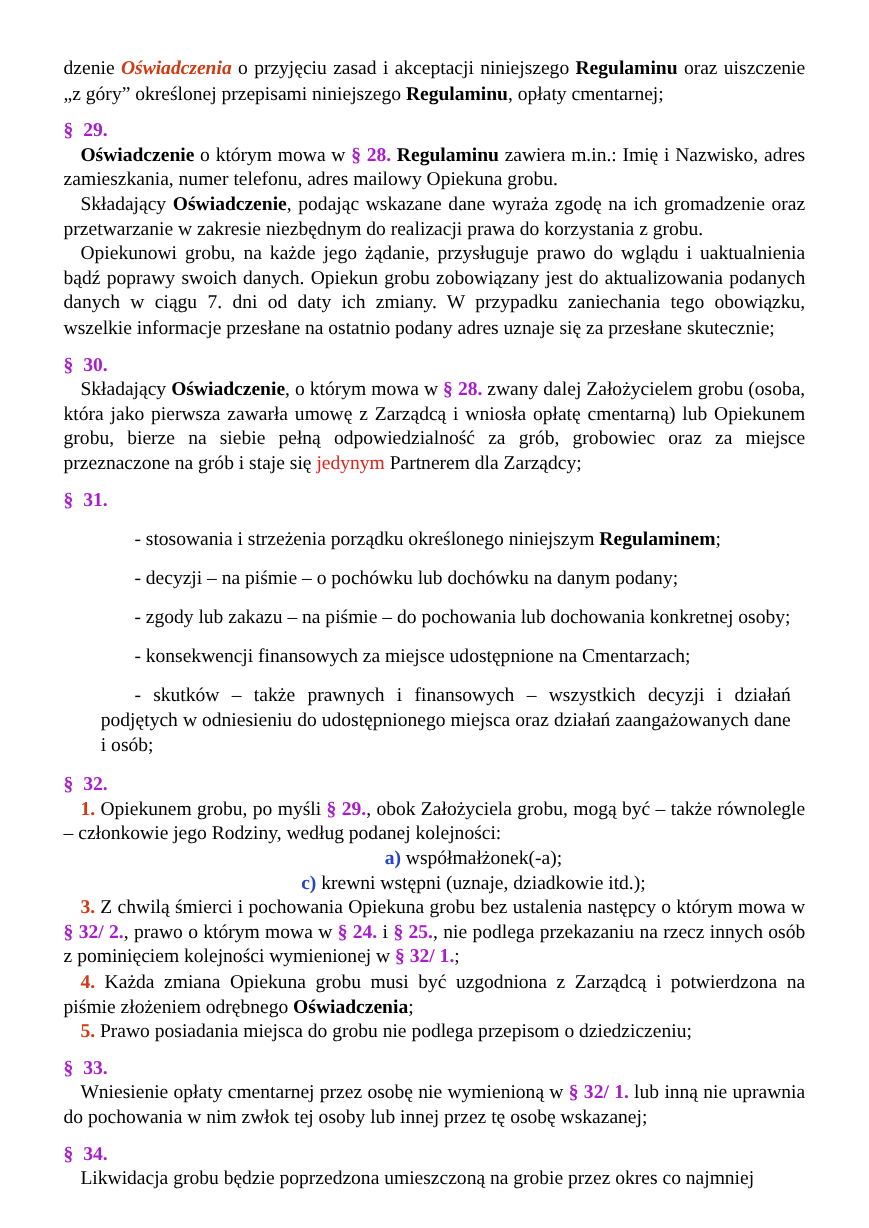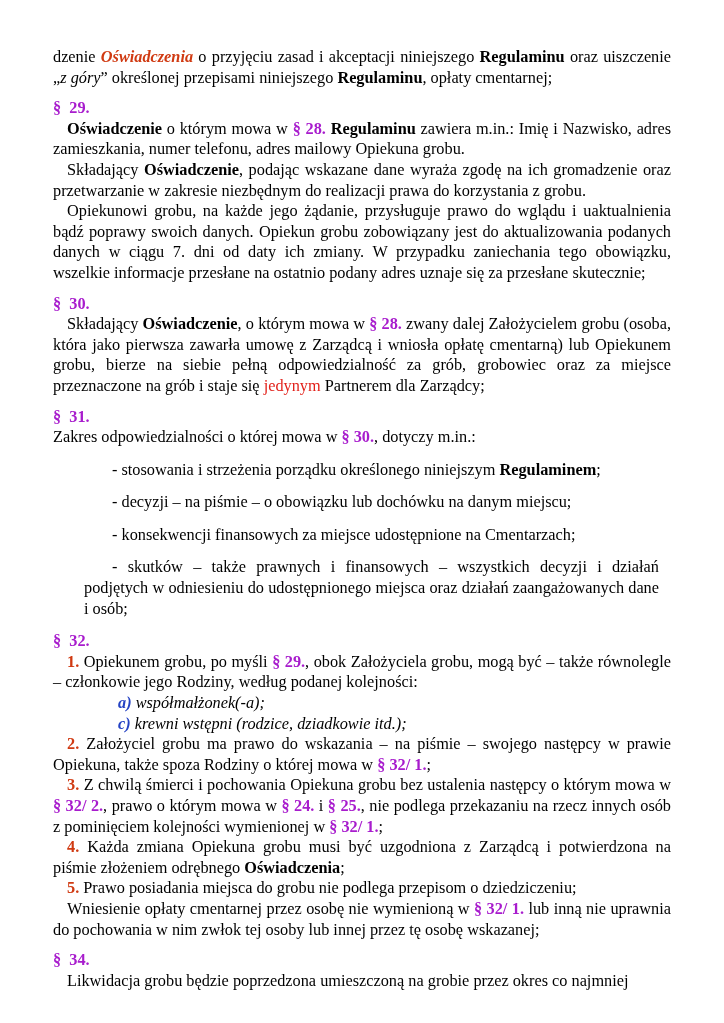--- a/index.html
+++ b/index.html
@@ -16,53 +16,53 @@
     background:var(--background);
     color:var(--text);
     font-family:"Liberation Serif","DejaVu Serif",serif;
     font-size:16.3px;line-height:20.6px;
   }
   .page{padding:47px 53px 0 53px;box-sizing:border-box;}
   .para{margin:0;text-align:justify;}
   .para.indent{text-indent:14px;}
   .heading{margin:10px 0 0 0;font-weight:700;color:var(--purple);text-align:left;}
   .dash-item{margin:12px;padding-left:19px;text-indent:28px;text-align:justify;}
-  .letter-item{margin:0;padding-left:65px;text-align:left;font-style:italic;}
+  .letter-item{margin:0;padding-left:65px;text-align:center;}
   
   .s-n{}
   .s-b{font-weight:400;}
-  .s-i{font-style:italic;}
+  .s-i{}
   .s-bi{font-weight:700;}
   .s-obi{font-weight:700;font-style:italic;color:var(--orange);}
   .s-ob{font-weight:700;color:var(--orange);}
   .s-rb{font-weight:400;color:var(--red);}
   .s-pb{font-weight:700;color:var(--purple);}
   .s-blb{font-weight:700;color:var(--blue);}
 </style>
 </head>
 <body>
 
 <main class="page">
   <p class="para"><span class="s-n">dzenie </span><span class="s-obi">Oświadczenia</span><span class="s-n"> o przyjęciu zasad i akceptacji niniejszego </span><span class="s-bi">Regulaminu</span><span class="s-n"> oraz uiszcze­nie „</span><span class="s-i">z góry</span><span class="s-n">” określonej przepisami niniejszego </span><span class="s-bi">Regulaminu</span><span class="s-n">, opłaty cmentarnej;</span></p>
   <p class="heading">§&nbsp; 29.</p>
   <p class="para indent"><span class="s-bi">Oświadczenie</span><span class="s-n"> o którym mowa w </span><span class="s-pb">§&nbsp;28.</span><span class="s-n"> </span><span class="s-bi">Regulaminu</span><span class="s-n"> zawiera m.in.: Imię i Nazwisko, ad­res zamieszkania, numer telefonu, adres mailowy Opiekuna grobu.</span></p>
   <p class="para indent"><span class="s-n">Składający </span><span class="s-bi">Oświadczenie</span><span class="s-n">, podając wskazane dane wyraża zgodę na ich gromadzenie oraz przetwarzanie w zakresie niezbędnym do realizacji prawa do korzystania z grobu.</span></p>
   <p class="para indent"><span class="s-n">Opiekunowi grobu, na każde jego żądanie, przysługuje prawo do wglądu i uaktualnienia bądź poprawy swoich danych. Opiekun grobu zobowiązany jest do aktualizowania poda­nych danych w ciągu 7. dni od daty ich zmiany. W przypadku zaniechania tego obowiązku, wszelkie informacje przesłane na ostatnio podany adres uznaje się za przesłane skutecznie;</span></p>
   <p class="heading">§&nbsp; 30.</p>
   <p class="para indent"><span class="s-n">Składający </span><span class="s-bi">Oświadczenie</span><span class="s-n">, o którym mowa w </span><span class="s-pb">§&nbsp;28.</span><span class="s-n"> zwany dalej </span><span class="s-b">Założycielem grobu</span><span class="s-n"> (osoba, która jako pierwsza zawarła umowę z Zarządcą i wniosła opłatę cmentarną) lub </span><span class="s-b">Opiekunem grobu</span><span class="s-n">, bierze na siebie pełną odpowiedzialność za grób, grobowiec oraz za miejsce przeznaczone na grób i staje się </span><span class="s-rb">jedynym</span><span class="s-n"> Partnerem dla Zarządcy;</span></p>
   <p class="heading">§&nbsp; 31.</p>
-  <p class="para"><span class="s-n">Zakres odpowiedzialności o której mowa w </span><span class="s-pb">§&nbsp;30.</span><span class="s-n">, dotyczy m.in.:</span></p>
   <p class="dash-item"><span class="s-n">- stosowania i strzeżenia porządku określonego niniejszym </span><span class="s-bi">Regulaminem</span><span class="s-n">;</span></p>
-  <p class="dash-item"><span class="s-n">- decyzji – na piśmie – o obowiązku lub dochówku na danym miejscu;</span></p>
+  <p class="dash-item"><span class="s-n">- decyzji – na piśmie – o pochówku lub dochówku na danym podany;</span></p>
+  <p class="dash-item"><span class="s-n">- zgody lub zakazu – na piśmie – do pochowania lub dochowania konkretnej osoby;</span></p>
   <p class="dash-item"><span class="s-n">- konsekwencji finansowych za miejsce udostępnione na Cmentarzach;</span></p>
   <p class="dash-item"><span class="s-n">- skutków – także prawnych i finansowych – wszystkich decyzji i działań podjętych w odniesieniu do udostępnionego miejsca oraz działań zaangażowanych dane i osób;</span></p>
   <p class="heading">§&nbsp; 32.</p>
   <p class="para indent"><span class="s-ob">1.</span><span class="s-n"> Opiekunem grobu, po myśli </span><span class="s-pb">§&nbsp;29.</span><span class="s-n">, obok Założyciela grobu, mogą być – także równo­legle – członkowie jego Rodziny, według podanej kolejności:</span></p>
   <p class="letter-item"><span class="s-blb">a)</span><span class="s-n"> współmałżonek(-a);</span></p>
-  <p class="letter-item"><span class="s-blb">c)</span><span class="s-n"> krewni wstępni (rodzice, dziadkowie itd.);</span></p>
-  <p class="para indent"><span class="s-ob">2.</span><span class="s-n"> Założyciel grobu ma prawo do wskazania – na piśmie – swojego następcy w prawie Opiekuna, także spoza Rodziny o której mowa w </span><span class="s-pb">§&nbsp;32/&nbsp;1.</span><span class="s-n">;</span></p>
+  <p class="letter-item"><span class="s-blb">c)</span><span class="s-n"> krewni wstępni (uznaje, dziadkowie itd.);</span></p>
   <p class="para indent"><span class="s-ob">3.</span><span class="s-n"> Z chwilą śmierci i pochowania Opiekuna grobu bez ustalenia następcy o którym mo­wa w </span><span class="s-pb">§&nbsp;32/&nbsp;2.</span><span class="s-n">, prawo o którym mowa w </span><span class="s-pb">§&nbsp;24.</span><span class="s-n"> i </span><span class="s-pb">§&nbsp;25.</span><span class="s-n">, nie podlega przekazaniu na rzecz innych osób z pominięciem kolejności wymienionej w </span><span class="s-pb">§&nbsp;32/&nbsp;1.</span><span class="s-n">;</span></p>
   <p class="para indent"><span class="s-ob">4.</span><span class="s-n"> Każda zmiana Opiekuna grobu musi być uzgodniona z Zarządcą i potwierdzona na piśmie złożeniem odrębnego </span><span class="s-bi">Oświadczenia</span><span class="s-n">;</span></p>
   <p class="para indent"><span class="s-ob">5.</span><span class="s-n"> Prawo posiadania miejsca do grobu nie podlega przepisom o dziedziczeniu;</span></p>
+  <p class="heading">§&nbsp; 33.</p>
   <p class="para indent"><span class="s-n">Wniesienie opłaty cmentarnej przez osobę nie wymienioną w </span><span class="s-pb">§&nbsp;32/&nbsp;1.</span><span class="s-n"> lub inną nie uprawnia do pochowania w nim zwłok tej osoby lub innej przez tę osobę wskazanej;</span></p>
   <p class="heading">§&nbsp; 34.</p>
   <p class="para indent"><span class="s-n">Likwidacja grobu będzie poprzedzona umieszczoną na grobie przez okres co najmniej</span></p>
 </main>
 
 </body></html>

